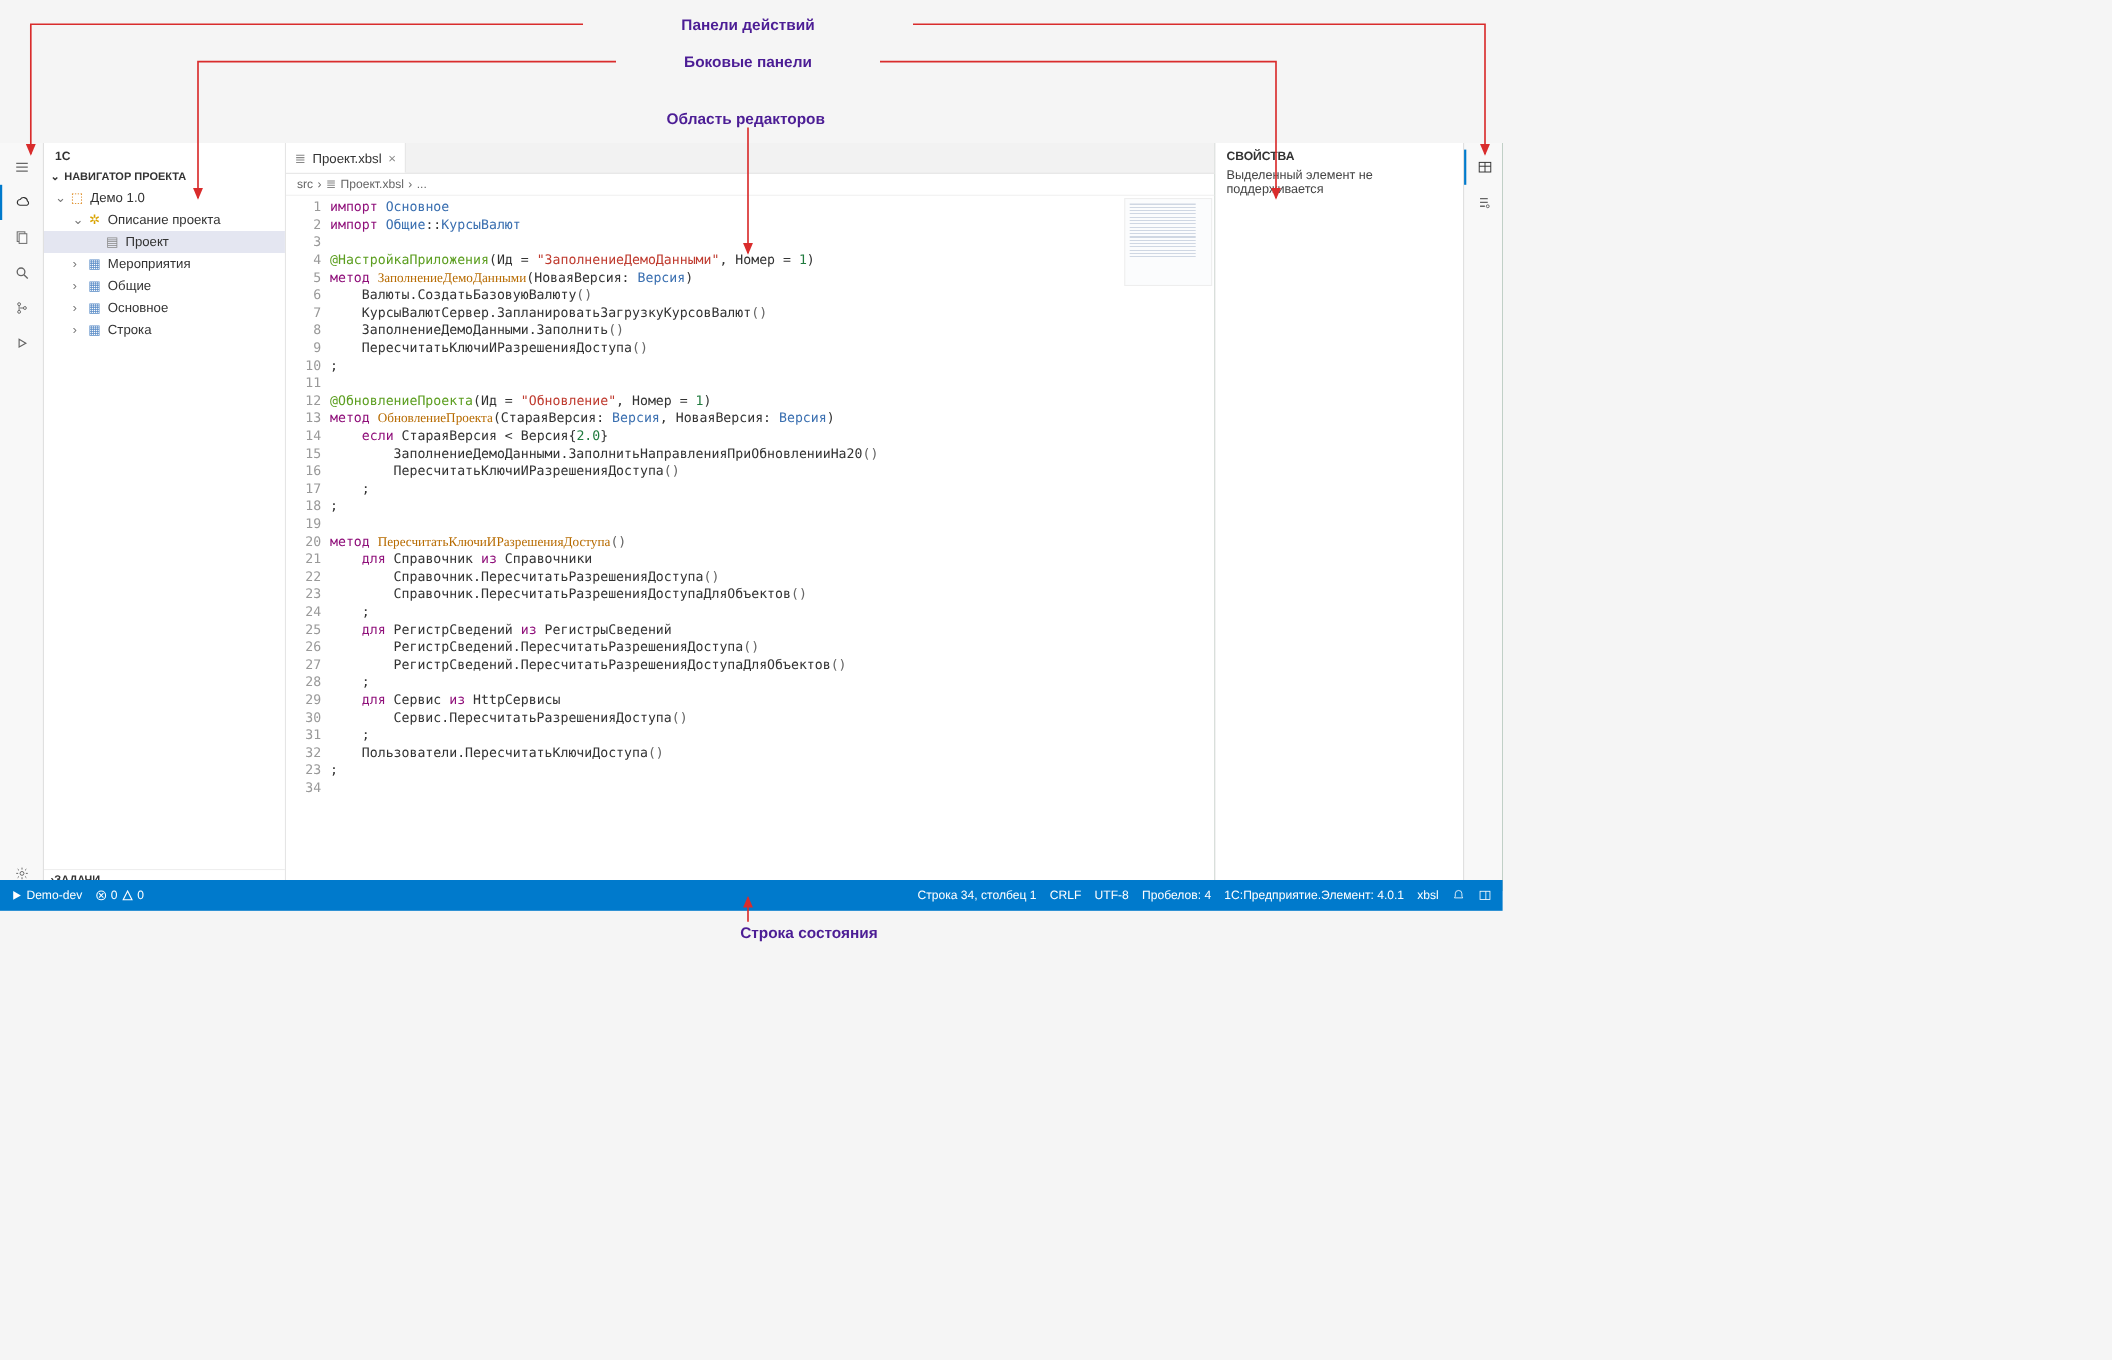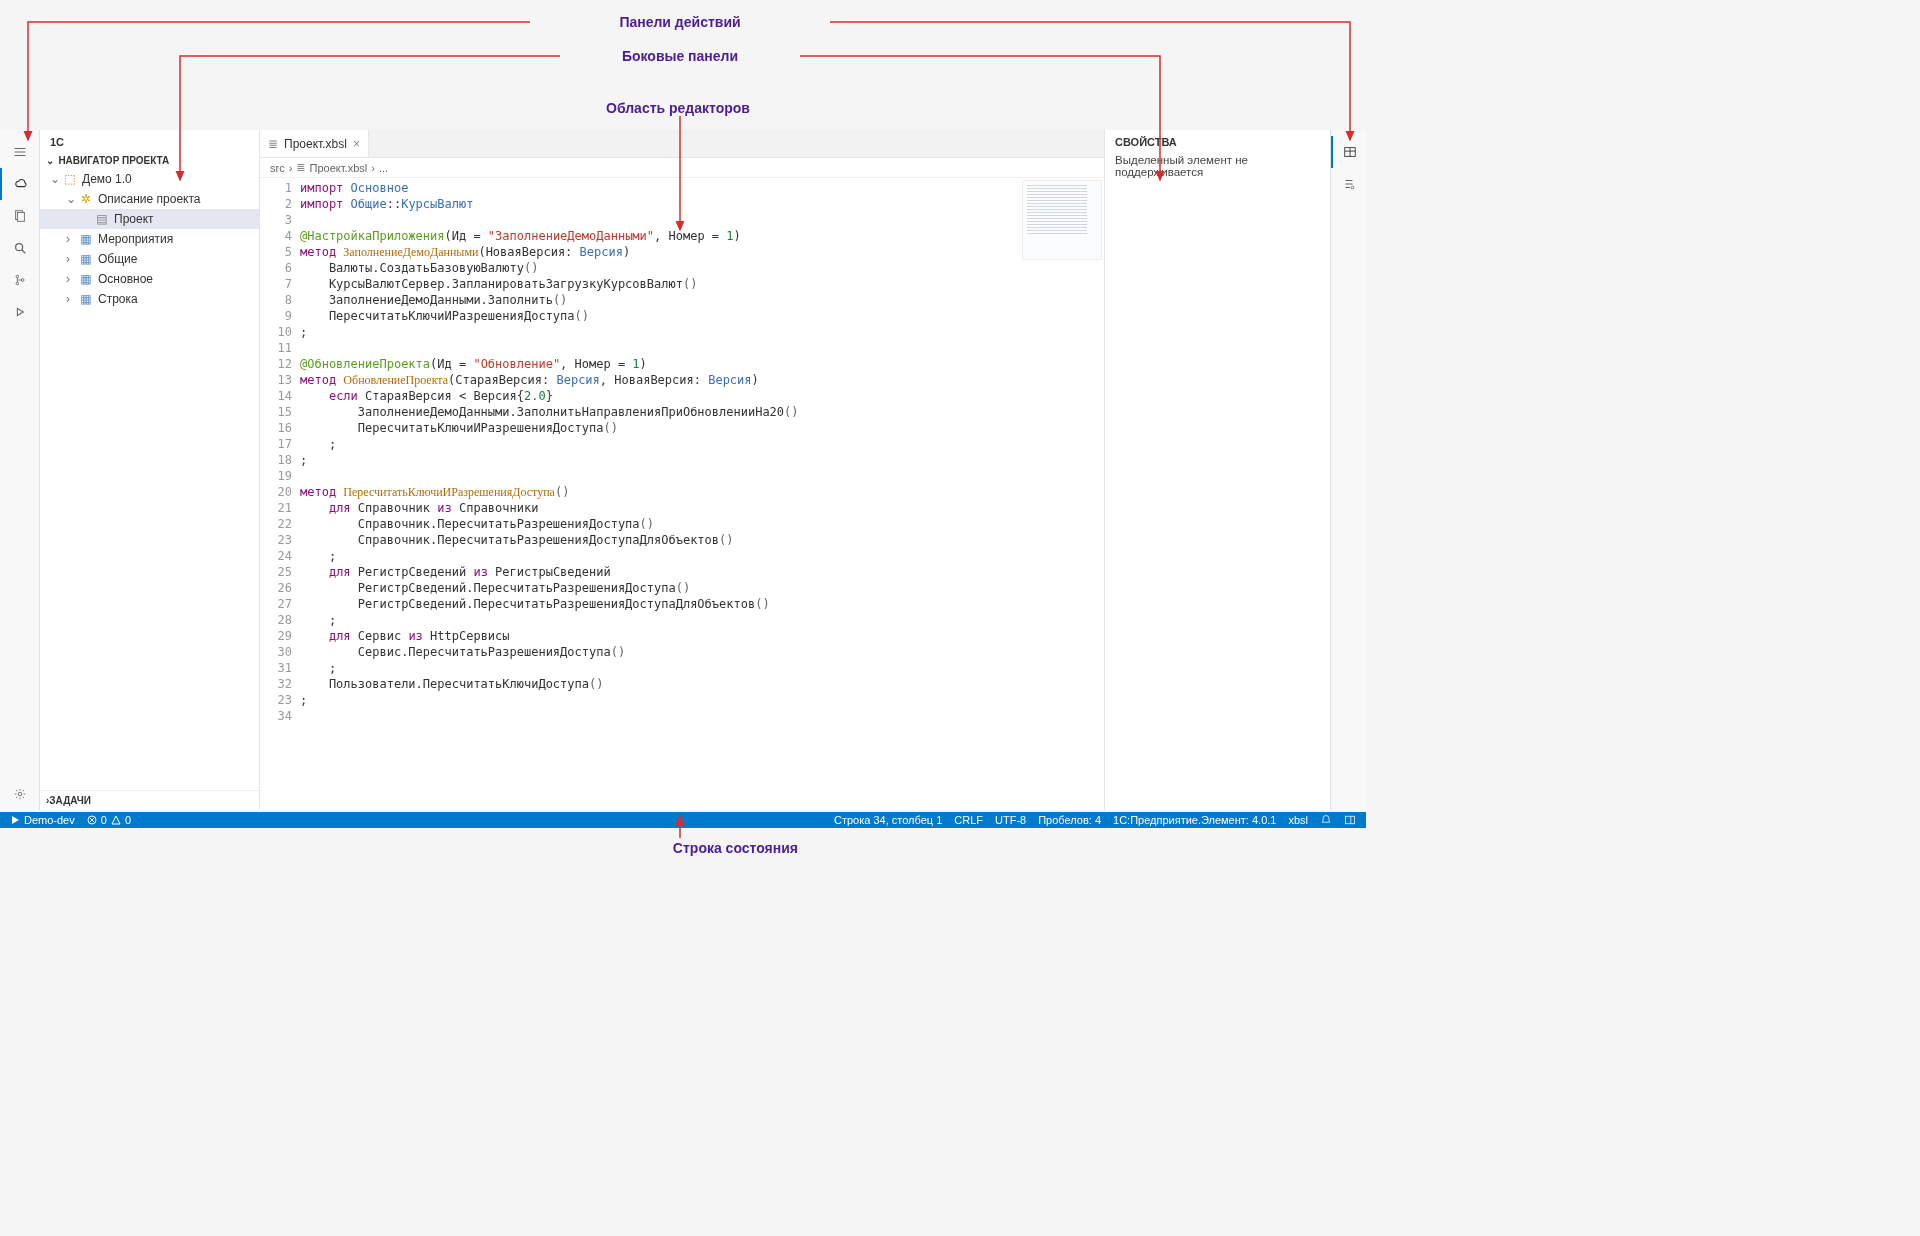--- a/index.html
+++ b/index.html
@@ -49,21 +49,21 @@
 
 .sidebar-right { width: 226px; background: #fff; border-left: 1px solid #e5e5e5; padding: 6px 10px; }
 .sidebar-right .rtitle { font-size: 11px; font-weight: 700; margin-bottom: 6px; }
 .sidebar-right .msg { font-size: 11.5px; color: #444; }
 
 
 .activity-bar-right { width: 36px; background: #f8f8f8; border-left: 1px solid #e0e0e0; display: flex; flex-direction: column; padding-top: 6px; }
 .activity-bar-right .activity-item { width: 36px; }
 
 
-.statusbar { position: absolute; left: 0; right: 0; bottom: 52px; height: 16px; background: #007acc; color: #fff; display: flex; align-items: center; font-size: 11px; padding: 0 4px; z-index: 85; }
+.statusbar { position: absolute; left: 0; right: 0; bottom: 52px; height: 28px; background: #007acc; color: #fff; display: flex; align-items: center; font-size: 11px; padding: 0 4px; z-index: 85; }
 .statusbar .sitem { padding: 0 6px; display: flex; align-items: center; gap: 4px; cursor: pointer; }
 .statusbar .spacer { flex: 1; }
 
 
 .ic { display: inline-block; width: 14px; height: 14px; }
 </style>
 </head>
 <body>
 
 <div class="root">

